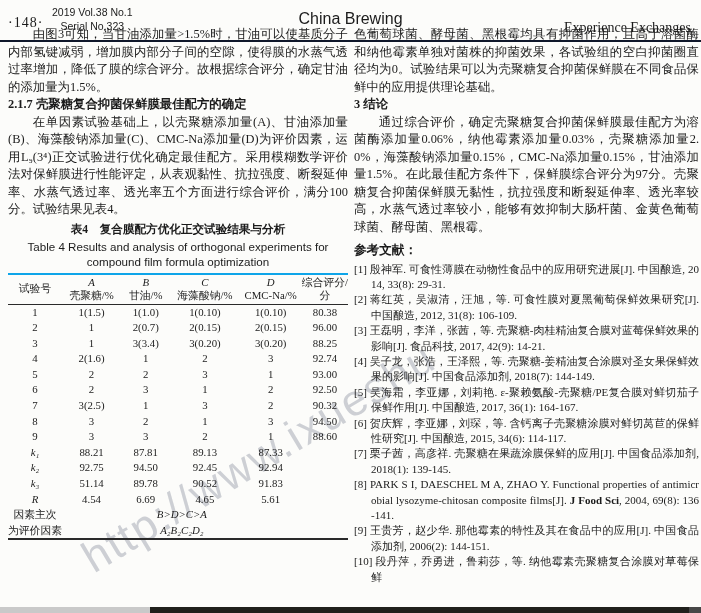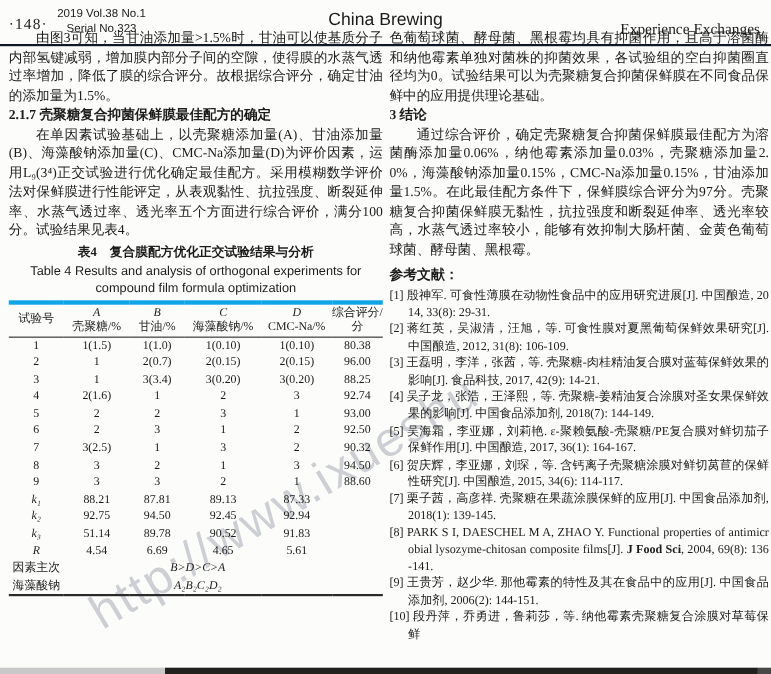--- a/index.html
+++ b/index.html
@@ -18,21 +18,21 @@
   .col{width:340px;font-size:12.4px;line-height:17.5px;text-align:justify;word-break:break-all;}
   .col-right{width:345px;}
   .para{margin:0;text-indent:2em;}
   .para.noindent{text-indent:0;}
   .sec-heading{margin:0;font-weight:bold;}
   
   .cap-zh{margin-top:3px;text-align:center;font-weight:bold;font-size:11.6px;line-height:16px;word-break:break-all;}
   .cap-en{text-align:center;font-size:11.6px;line-height:15px;margin:1px 0 4px;
           font-family:"Liberation Sans","DejaVu Sans",sans-serif;}
   
-  table.otab{width:340px;border-collapse:collapse;border-top:4px solid #0ea5e9;border-bottom:2px solid #2a2a2a;
+  table.otab{width:340px;border-collapse:collapse;border-top:2px solid #0ea5e9;border-bottom:2px solid #2a2a2a;
              font-size:10.8px;line-height:15.6px;text-align:center;}
   table.otab td{padding:0;word-break:keep-all;}
   tr.thr td{border-bottom:1.2px solid #2a2a2a;padding:1px 0 2px;vertical-align:middle;}
   .h-top{display:block;font-style:italic;line-height:13px;}
   .h-top.plain{font-style:normal;}
   .h-bot{display:block;line-height:13px;}
   .th-exp{vertical-align:middle;}
   td.stat-lab{font-style:italic;}
   td.sum-val{font-style:italic;}
   
@@ -218,21 +218,21 @@
               <td>4.65</td>
               <td>5.61</td>
               <td></td>
             </tr>
             <tr>
               <td>因素主次</td>
               <td colspan="4" class="sum-val">B&gt;D&gt;C&gt;A</td>
               <td></td>
             </tr>
             <tr>
-              <td>海藻酸钠</td>
+              <td>为评价因素</td>
               <td colspan="4" class="sum-val">A₂B₂C₂D₂</td>
               <td></td>
             </tr>
           </tbody>
       </table>
     </div>
 
     <div class="col col-right">
       <p class="para noindent">色葡萄球菌、酵母菌、黑根霉均具有抑菌作用，且高于溶菌酶和纳他霉素单独对菌株的抑菌效果，各试验组的空白抑菌圈直径均为0。试验结果可以为壳聚糖复合抑菌保鲜膜在不同食品保鲜中的应用提供理论基础。</p>
       <p class="para noindent sec-heading">3 结论</p>

